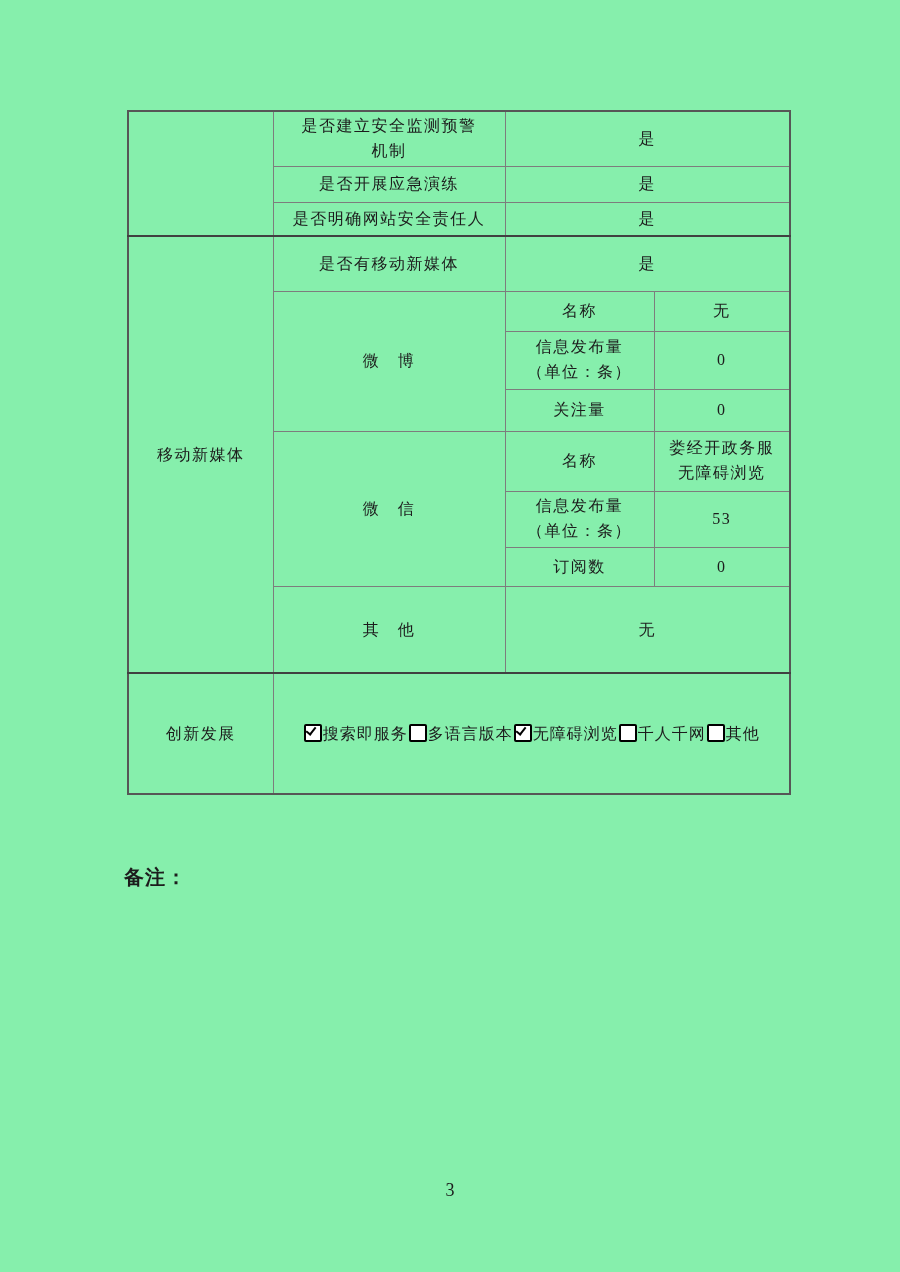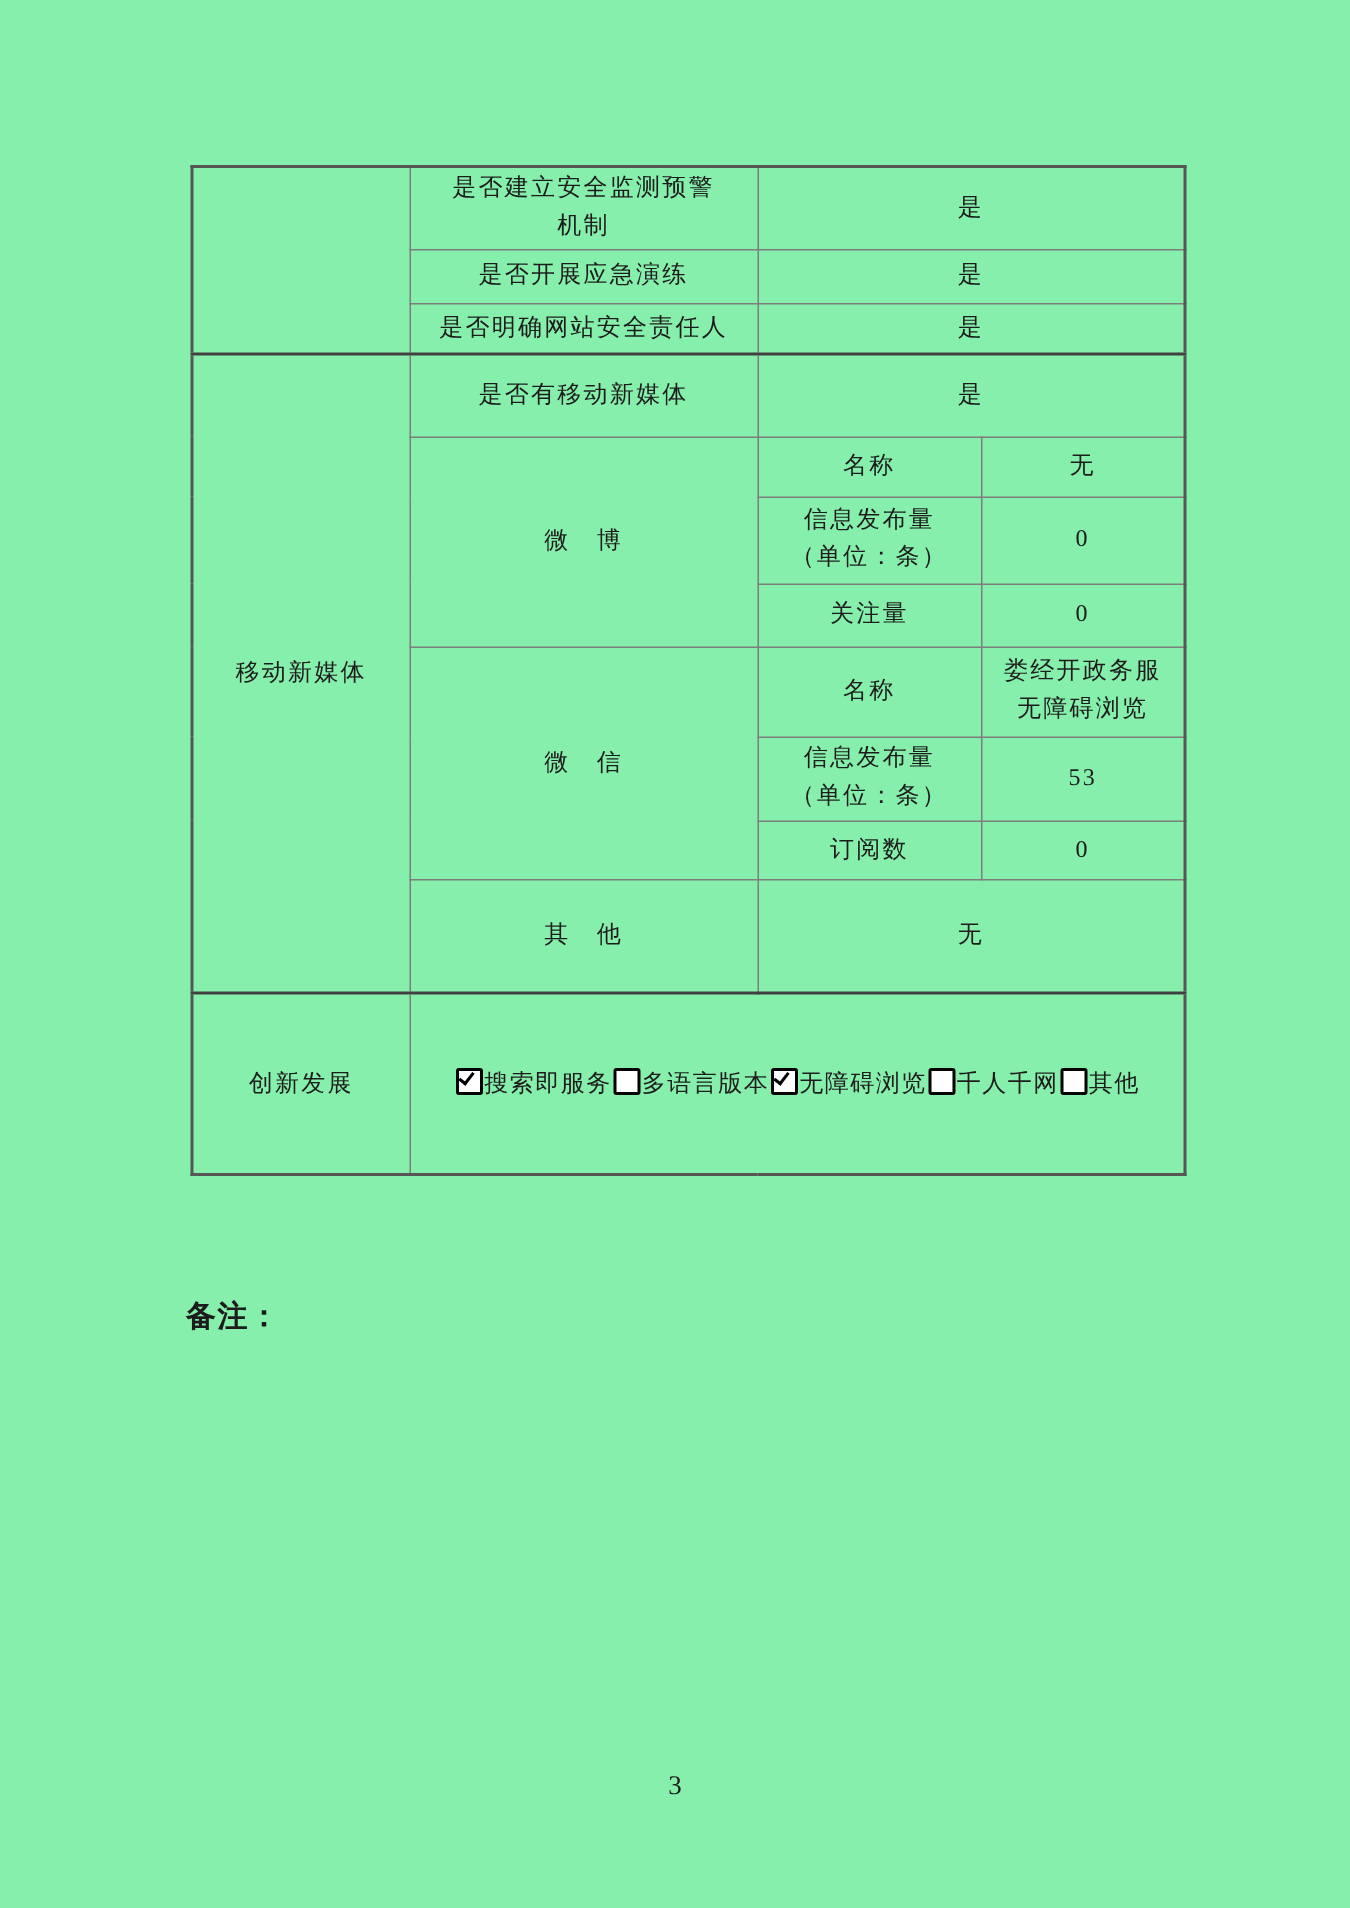--- a/index.html
+++ b/index.html
@@ -120,21 +120,21 @@
           <span class="line">信息发布量</span>
           <span class="line">（单位：条）</span>
         </td>
         <td class="num">53</td>
       </tr>
       <tr style="height:39px">
         <td>订阅数</td>
         <td class="num">0</td>
       </tr>
 
-      <tr style="height:76px">
+      <tr style="height:87px">
         <td>其　他</td>
         <td colspan="2">无</td>
       </tr>
 
       <tr class="section-start" style="height:121px">
         <td>创新发展</td>
         <td colspan="3">
           <span class="opt-row">
             <span class="opt"><span class="cb checked"></span><span>搜索即服务</span></span><span class="opt"><span class="cb"></span><span>多语言版本</span></span><span class="opt"><span class="cb checked"></span><span>无障碍浏览</span></span><span class="opt"><span class="cb"></span><span>千人千网</span></span><span class="opt"><span class="cb"></span><span>其他</span></span>
           </span>

